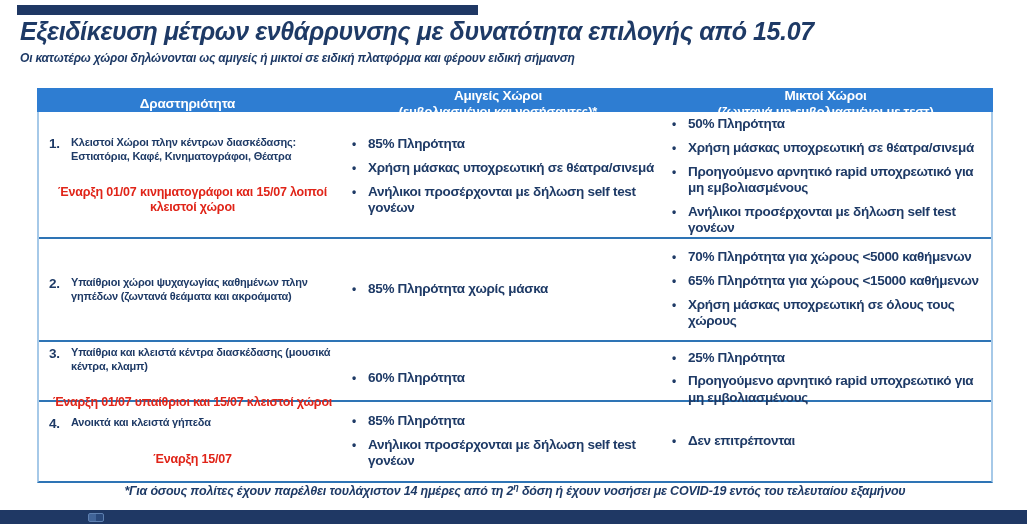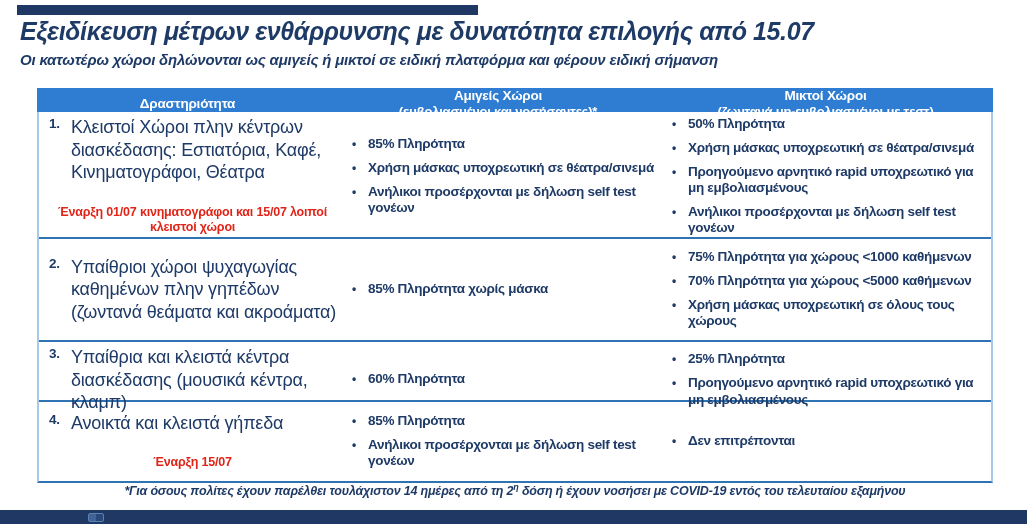--- a/index.html
+++ b/index.html
@@ -22,21 +22,21 @@
     position:absolute;left:17px;top:5px;width:461px;height:10px;
     background:var(--bar_navy);
   }
   .title{
     position:absolute;left:20px;top:17px;width:990px;
     font-size:25px;font-weight:bold;font-style:italic;
     letter-spacing:-0.4px;color:var(--navy);white-space:nowrap;
   }
   .subtitle{
     position:absolute;left:20px;top:51px;width:1000px;
-    font-size:15px;font-weight:bold;font-style:italic;
+    font-size:12px;font-weight:bold;font-style:italic;
     letter-spacing:-0.2px;color:var(--navy);white-space:nowrap;
   }
   .table{
     position:absolute;left:37px;top:88px;width:956px;
     border-left:2px solid var(--border_light);
     border-right:2px solid var(--border_light);
     border-bottom:2px solid var(--divider_blue);
     background:#fff;
   }
   .thead{
@@ -62,21 +62,21 @@
     display:flex;flex-direction:column;justify-content:center;
     padding:4px 6px 4px 12px;
   }
   .act{padding:4px 4px 4px 10px;}
   .act-line{display:flex;align-items:flex-start;}
   .num{
     flex:0 0 22px;font-weight:bold;font-size:13.5px;color:var(--navy);
     letter-spacing:-0.2px;
   }
   .act-text{
-    font-weight:normal;font-size:18px;line-height:1.25;color:var(--navy);
+    font-weight:bold;font-size:11px;line-height:1.25;color:var(--navy);
     letter-spacing:-0.2px;
   }
   .note{
     margin-top:21px;text-align:center;
     color:var(--accent_red);font-weight:bold;font-size:12.5px;line-height:1.25;
     letter-spacing:-0.2px;
   }
   ul.bl{list-style:none;display:flex;flex-direction:column;gap:7px;}
   ul.bl li{
     display:flex;align-items:flex-start;
@@ -179,38 +179,39 @@
       <div class="td">
         <ul class="bl">
           <li>
               <span>85% Πληρότητα χωρίς μάσκα</span>
             </li>
         </ul>
       </div>
       <div class="td">
         <ul class="bl">
           <li>
-              <span>75% Πληρότητα για χώρους &lt;1000 καθήμενων</span>
-            </li>
-          <li>
               <span>70% Πληρότητα για χώρους &lt;5000 καθήμενων</span>
+            </li>
+          <li>
+              <span>65% Πληρότητα για χώρους &lt;15000 καθήμενων</span>
             </li>
           <li>
               <span>Χρήση μάσκας υποχρεωτική σε όλους τους χώρους</span>
             </li>
         </ul>
       </div>
     </div>
 
     <div class="tr r3">
       <div class="td act">
         <div class="act-line">
           <span class="num">3.</span>
           <span class="act-text">Υπαίθρια και κλειστά κέντρα διασκέδασης (μουσικά κέντρα, κλαμπ)</span>
         </div>
+        <div class="note">Έναρξη 01/07 υπαίθριοι και 15/07 κλειστοί χώροι</div>
       </div>
       <div class="td">
         <ul class="bl">
           <li>
               <span>60% Πληρότητα</span>
             </li>
         </ul>
       </div>
       <div class="td">
         <ul class="bl">

